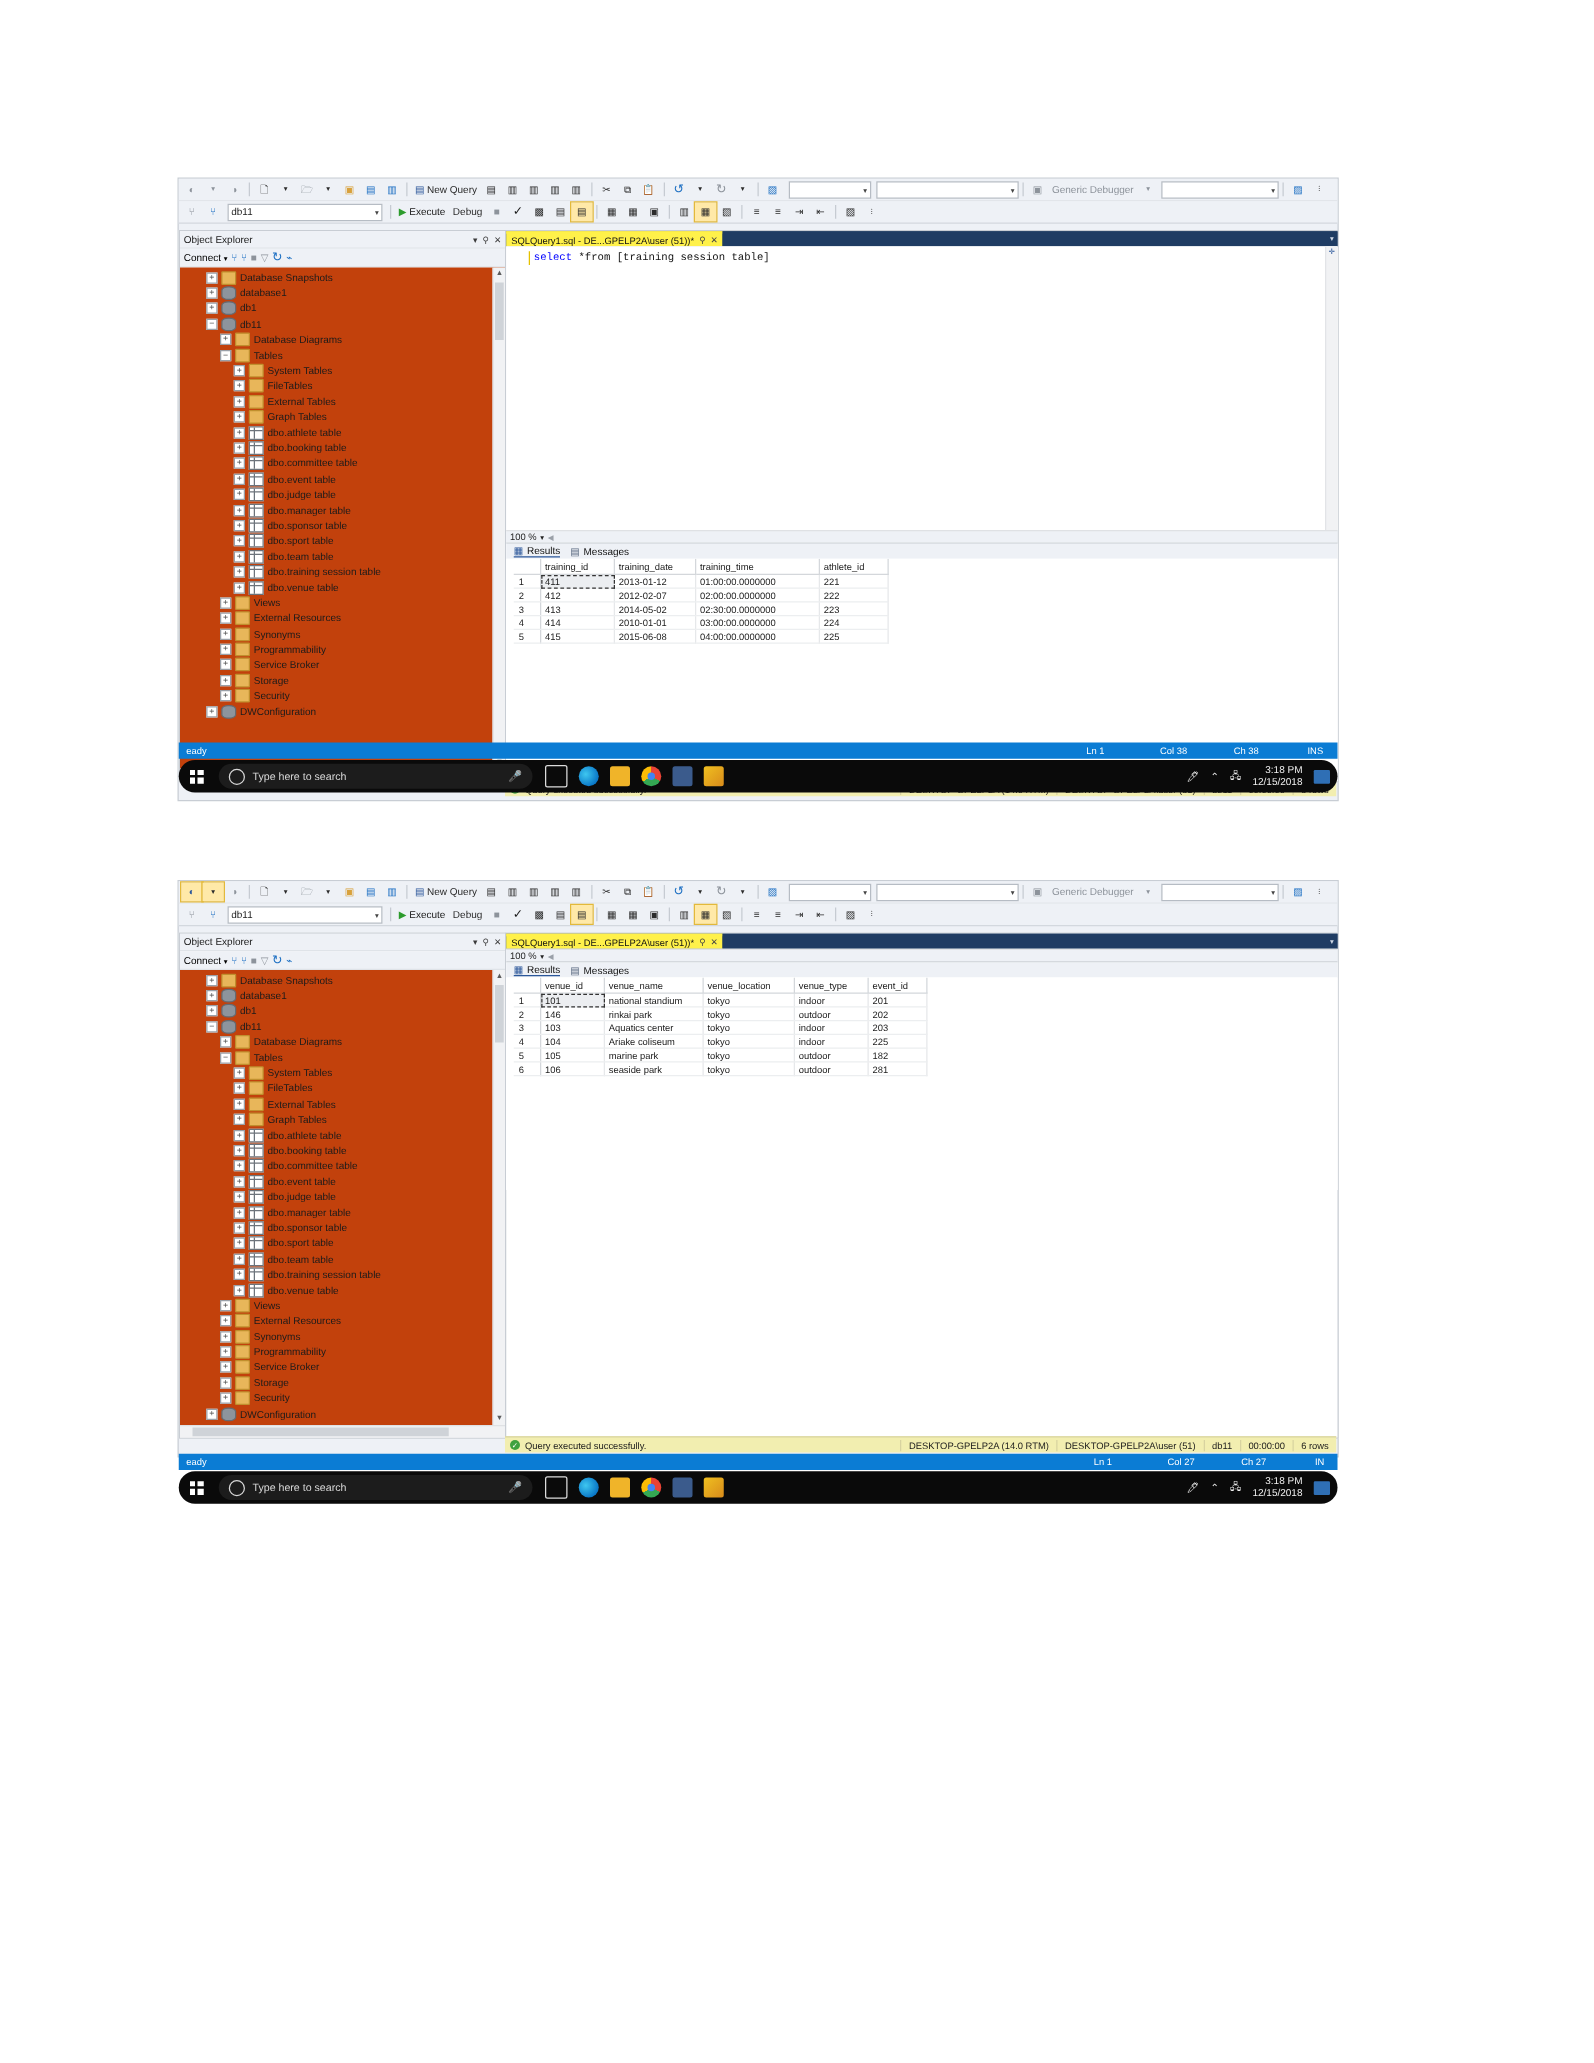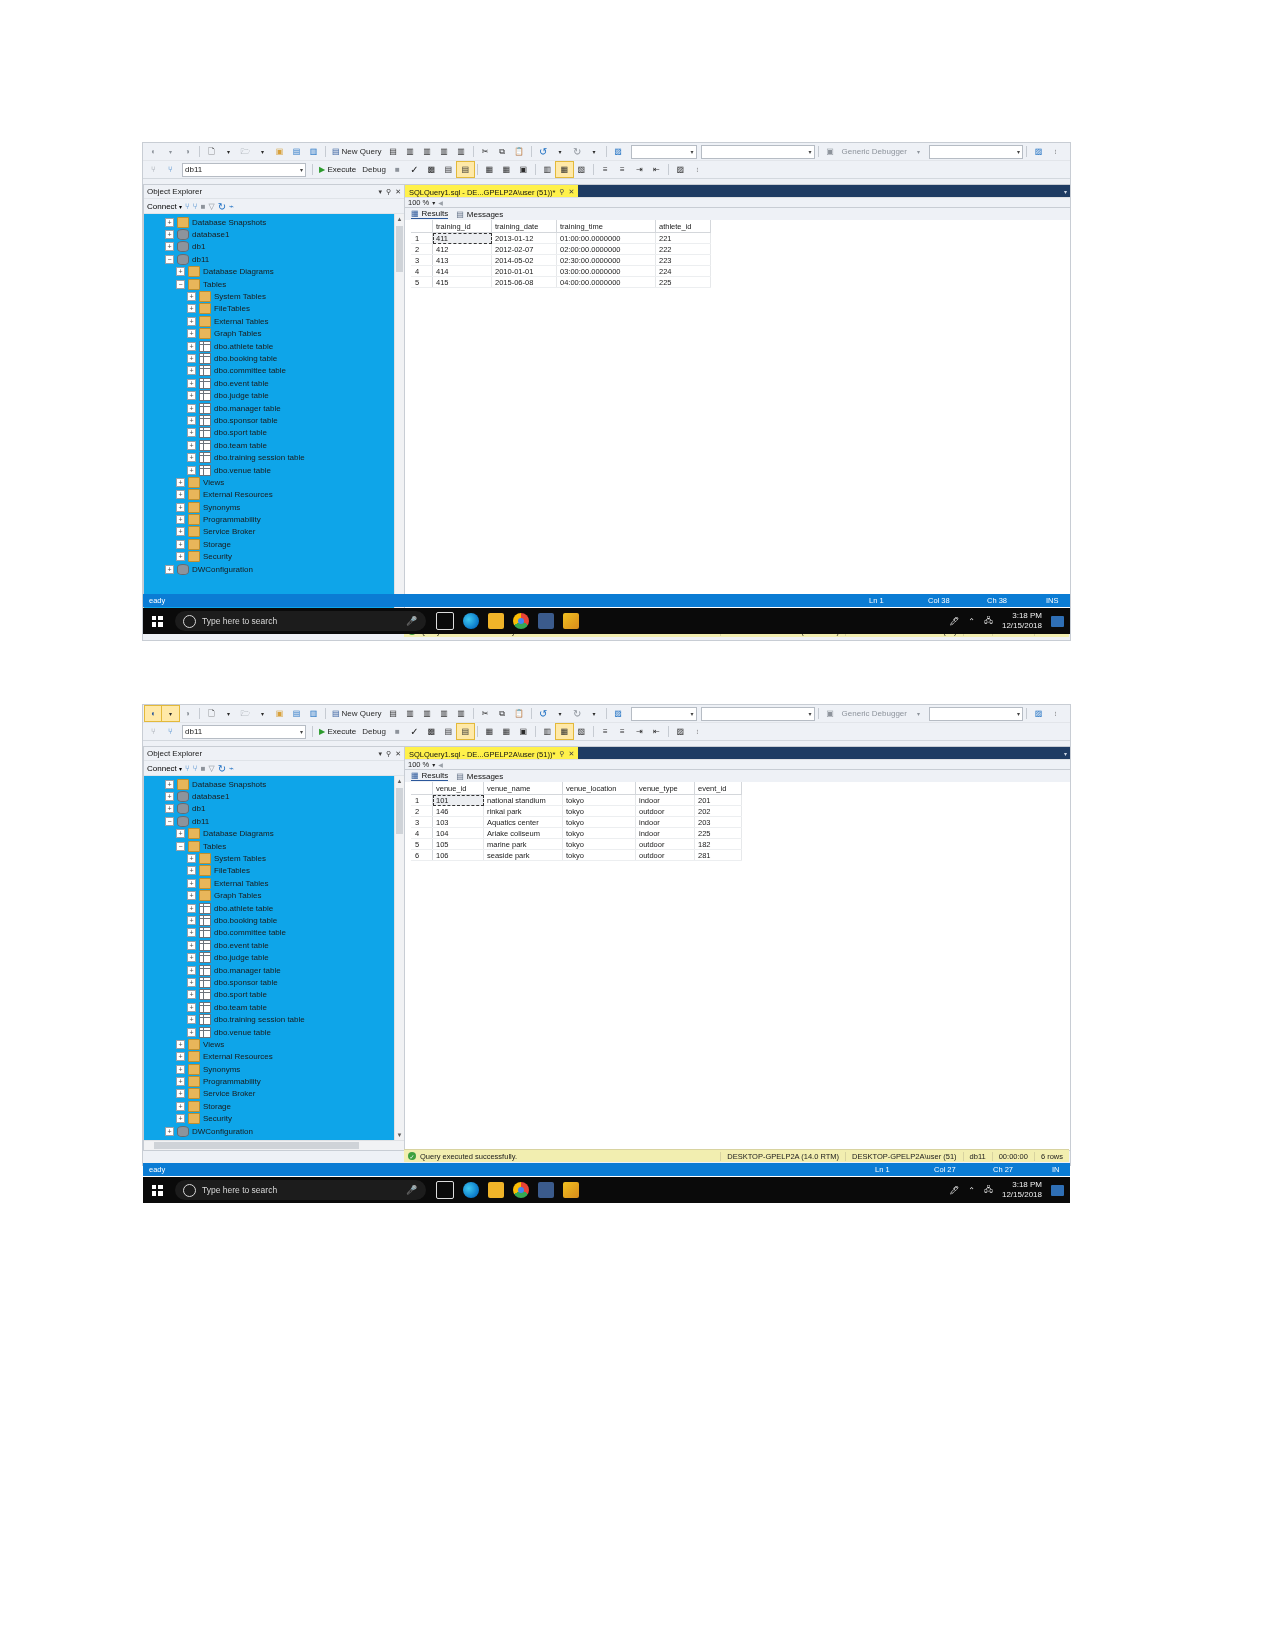--- a/index.html
+++ b/index.html
@@ -19,21 +19,21 @@
   .hl{background:#ffe9a8;outline:1px solid #e3b93a;}
   .grn{color:#2c9b2c;}
   .blu{color:#1b6ec2;}
   .gry{color:#8d939b;}
 
   
   .oe{position:absolute;background:#fff;border:1px solid #c8cdd4;display:flex;flex-direction:column;}
   .oe-title{height:13px;background:#eef1f6;display:flex;align-items:center;justify-content:space-between;padding:0 3px;font-size:8px;color:#1a1a1a;border-bottom:1px solid #dfe3e8;}
   .oe-title .ctrls{display:flex;gap:4px;font-size:7px;color:#3a3a3a;}
   .oe-tools{height:14px;background:#eef1f6;display:flex;align-items:center;padding:0 3px;gap:3px;font-size:8px;border-bottom:1px solid #dfe3e8;}
-  .oe-tree{flex:1;overflow:hidden;position:relative;background:#0ea5e9;padding-top:2px;}
+  .oe-tree{flex:1;overflow:hidden;position:relative;background:#c2410c;padding-top:2px;}
   .node{display:flex;align-items:center;height:12.4px;font-size:8px;color:#1b1b1b;white-space:nowrap;}
   .exp{width:9px;height:9px;display:inline-flex;align-items:center;justify-content:center;font-size:7px;color:#4a4a4a;border:1px solid #9aa0a8;background:#fff;margin-right:3px;line-height:1;box-sizing:border-box;flex:none;}
   .ico{width:10px;height:9px;margin-right:3px;flex:none;display:inline-block;}
   .ico.folder{background:#e8b65a;border:1px solid #c08f2e;border-radius:1px;}
   .ico.db{background:#8d949c;border:1px solid #656b72;border-radius:45%/30%;}
   .ico.table{background:#fff;border:1px solid #6c737b;position:relative;}
   .ico.table:before{content:"";position:absolute;left:0;right:0;top:2px;height:1px;background:#6c737b;}
   .ico.table:after{content:"";position:absolute;top:0;bottom:0;left:3px;width:1px;background:#6c737b;}
   .oe-scroll{position:absolute;right:0;top:0;bottom:0;width:9px;background:#f1f2f4;border-left:1px solid #dfe1e4;}
   .oe-thumb{position:absolute;left:1px;right:1px;top:12px;height:46px;background:#cfd3d8;}
@@ -75,21 +75,21 @@
   .status .okdot{width:8px;height:8px;border-radius:50%;background:#3fa23f;color:#fff;font-size:6px;display:inline-flex;align-items:center;justify-content:center;margin:0 4px;flex:none;}
   .status .spacer{flex:1;}
   .status .cell{padding:0 6px;border-left:1px solid #d8d3a0;white-space:nowrap;}
 
   .winstatus{height:13px;background:#0b7cd4;display:flex;align-items:center;color:#fff;font-size:7.5px;}
   .winstatus .lbl{padding-left:6px;}
   .winstatus .sp{flex:1;}
   .winstatus .cell{width:59px;text-align:left;}
 
   
-  .taskbar{height:26px;background:#0a0a0a;display:flex;align-items:center;}
+  .taskbar{height:26px;background:#0a0a0a;display:flex;align-items:center;border-radius:13px;}
   .tb-start{width:28px;height:26px;display:flex;align-items:center;justify-content:center;}
   .winlogo{width:11px;height:11px;display:grid;grid-template-columns:1fr 1fr;grid-template-rows:1fr 1fr;gap:1.5px;}
   .winlogo span{background:#fff;display:block;}
   .tb-search{flex:0 0 235px;height:20px;background:#1c1c1c;border-radius:10px;display:flex;align-items:center;color:#d8d8d8;font-size:8.5px;gap:6px;padding:0 8px;margin-left:4px;}
   .tb-search .circ{width:11px;height:11px;border:1.2px solid #d8d8d8;border-radius:50%;flex:none;}
   .tb-search .mic{margin-left:auto;font-size:9px;}
   .tb-icons{display:flex;align-items:center;gap:9px;margin-left:10px;}
   .ti{width:16px;height:16px;border-radius:2px;display:inline-block;}
   .ti.taskview{background:transparent;border:1.2px solid #dcdcdc;}
   .ti.edge{background:radial-gradient(circle at 35% 40%,#3ec7f0,#0a78c8 70%);border-radius:50%;}
@@ -376,20 +376,27 @@
       <div class="tab">
         <span>SQLQuery1.sql - DE...GPELP2A\user (51))*</span>
         <span class="tx">⚲</span>
         <span class="tx">✕</span>
       </div>
       <div class="tabfill">
         <span class="cv">▾</span>
       </div>
     </div>
 
+    <div class="code">
+      <div class="caret-bar"></div>
+      <div class="codeline"><span class="kw">select</span><span class="br"> *from [training session table]</span></div>
+      <div class="code-vscroll">
+        <div class="code-plus">✛</div>
+      </div>
+    </div>
     <div class="code-hscroll">
       <div class="zoombox">
         <span>100 %</span>
         <span style="font-size:6px">▾</span>
         <span style="color:#9aa0a8;font-size:6px">◀</span>
       </div>
     </div>
 
     <div class="results" style="height:190px;">
       <div class="res-tabs">

